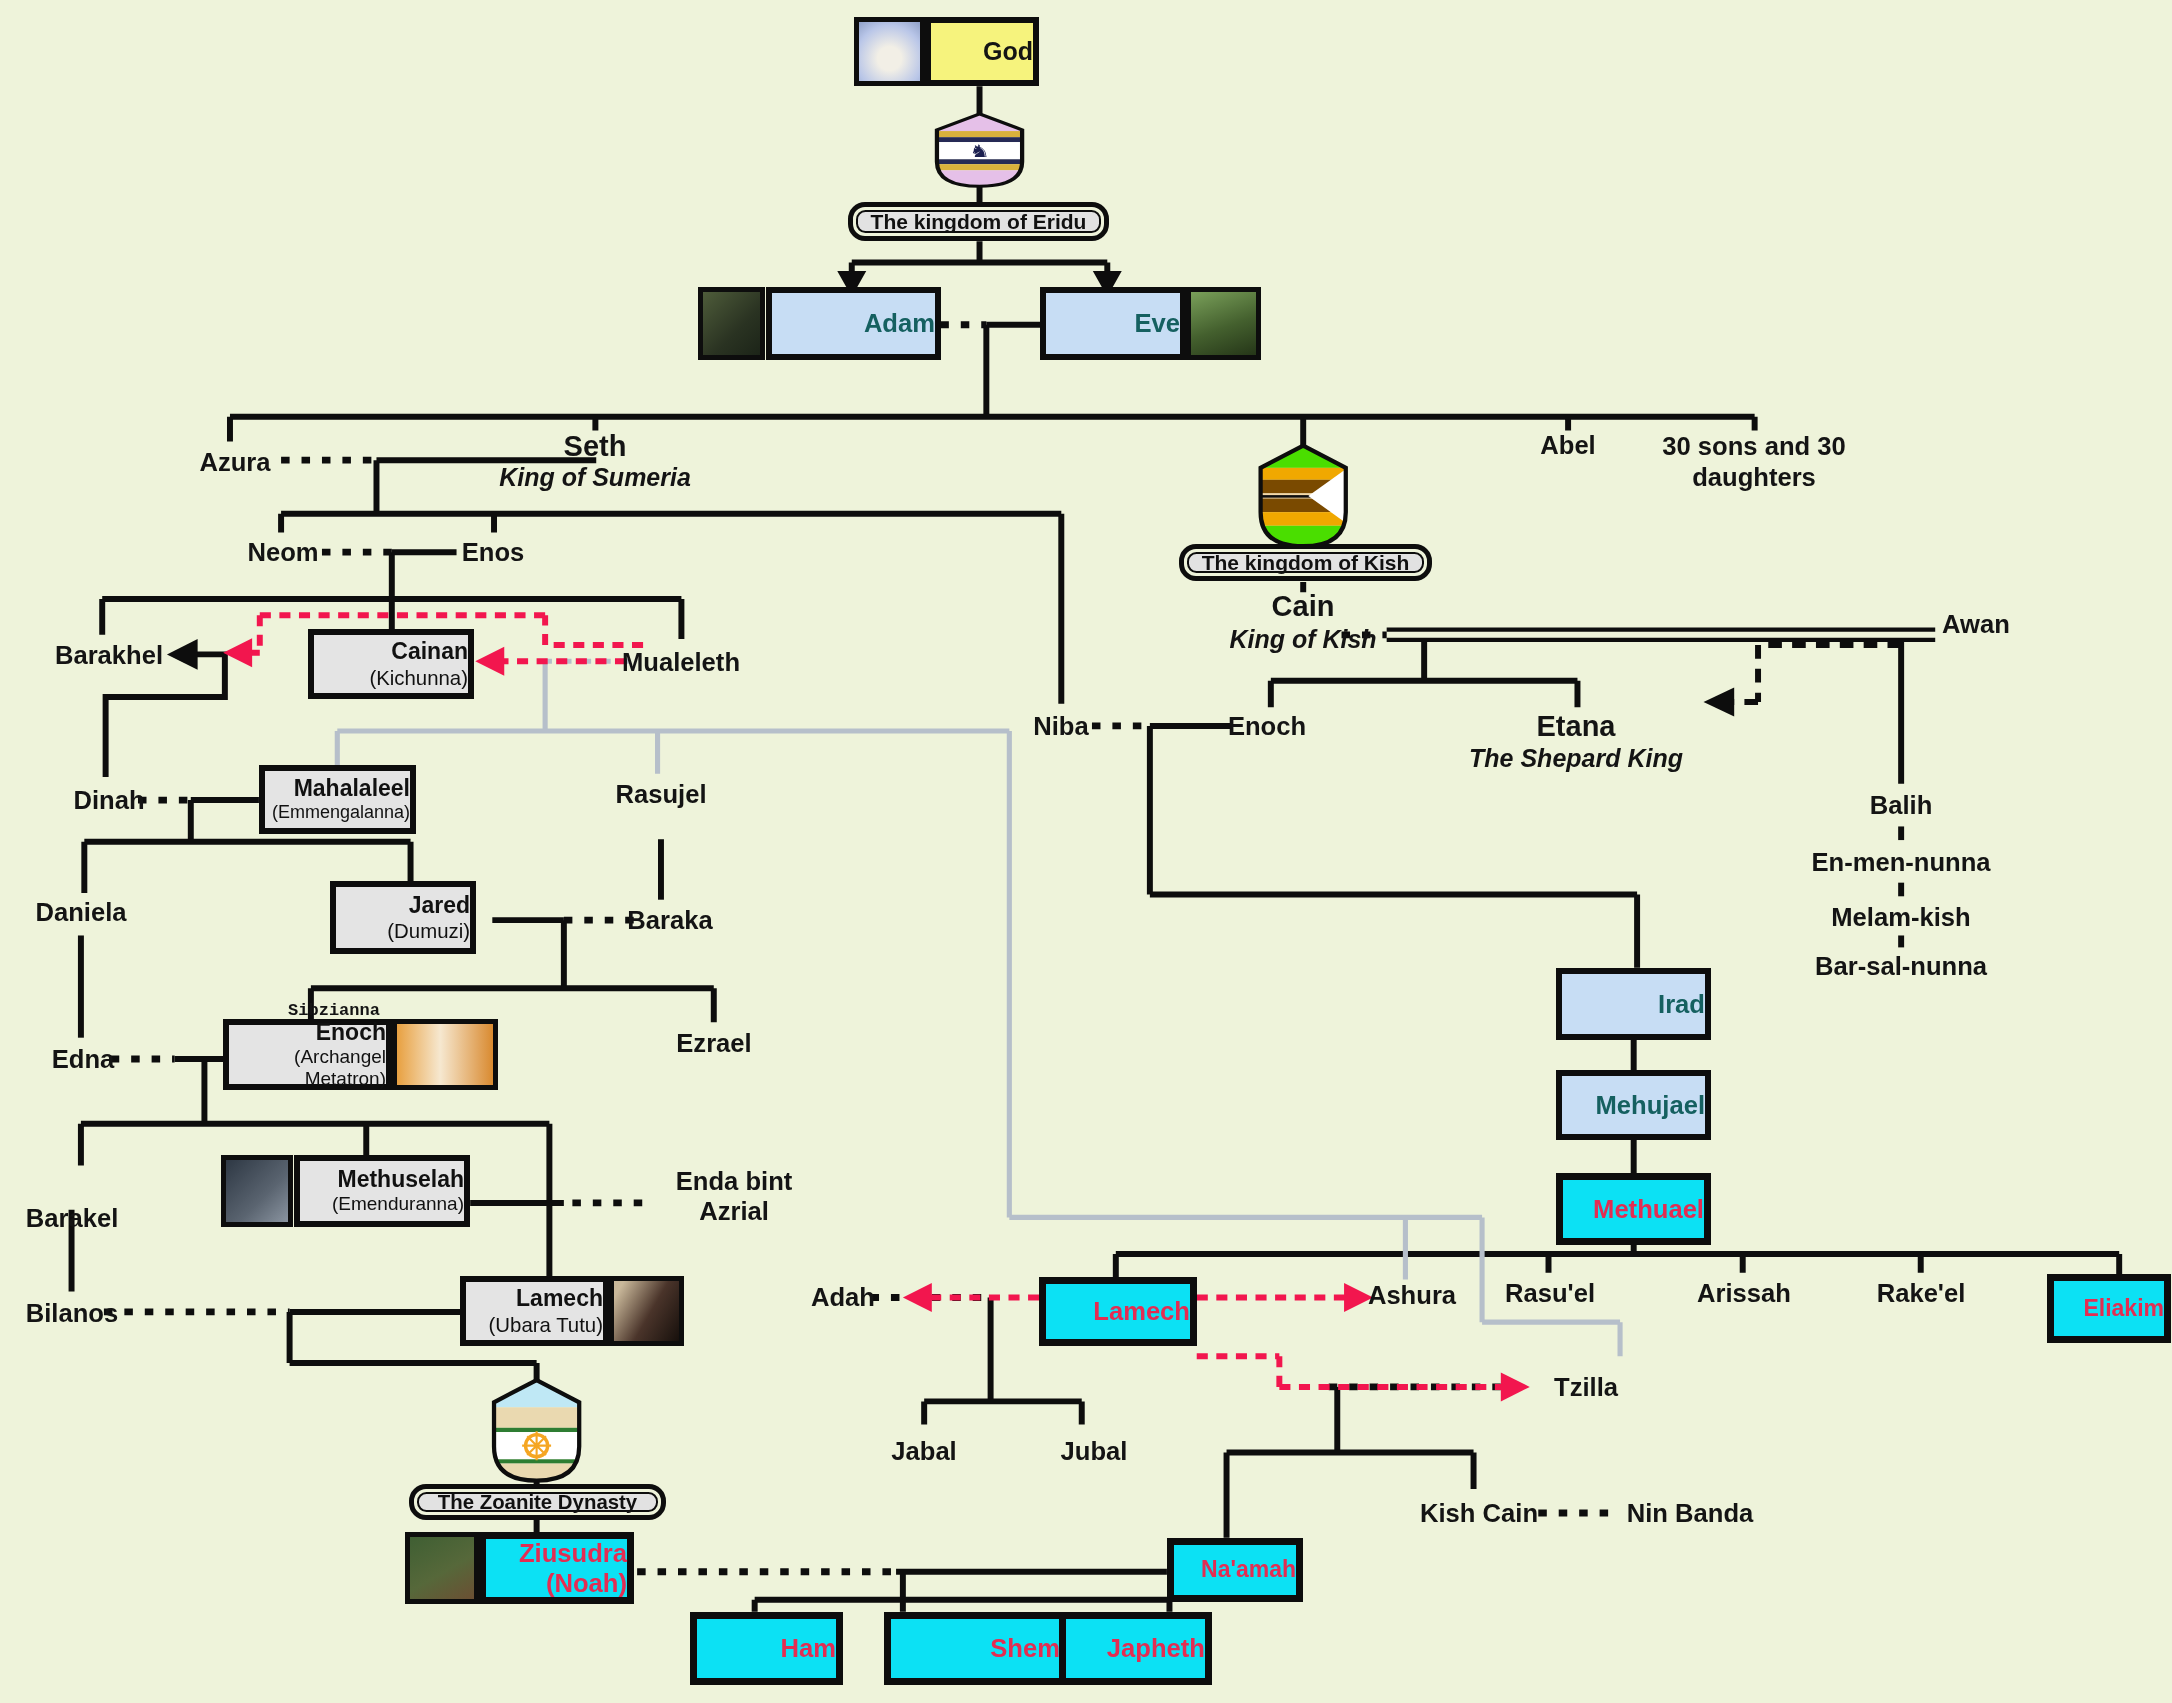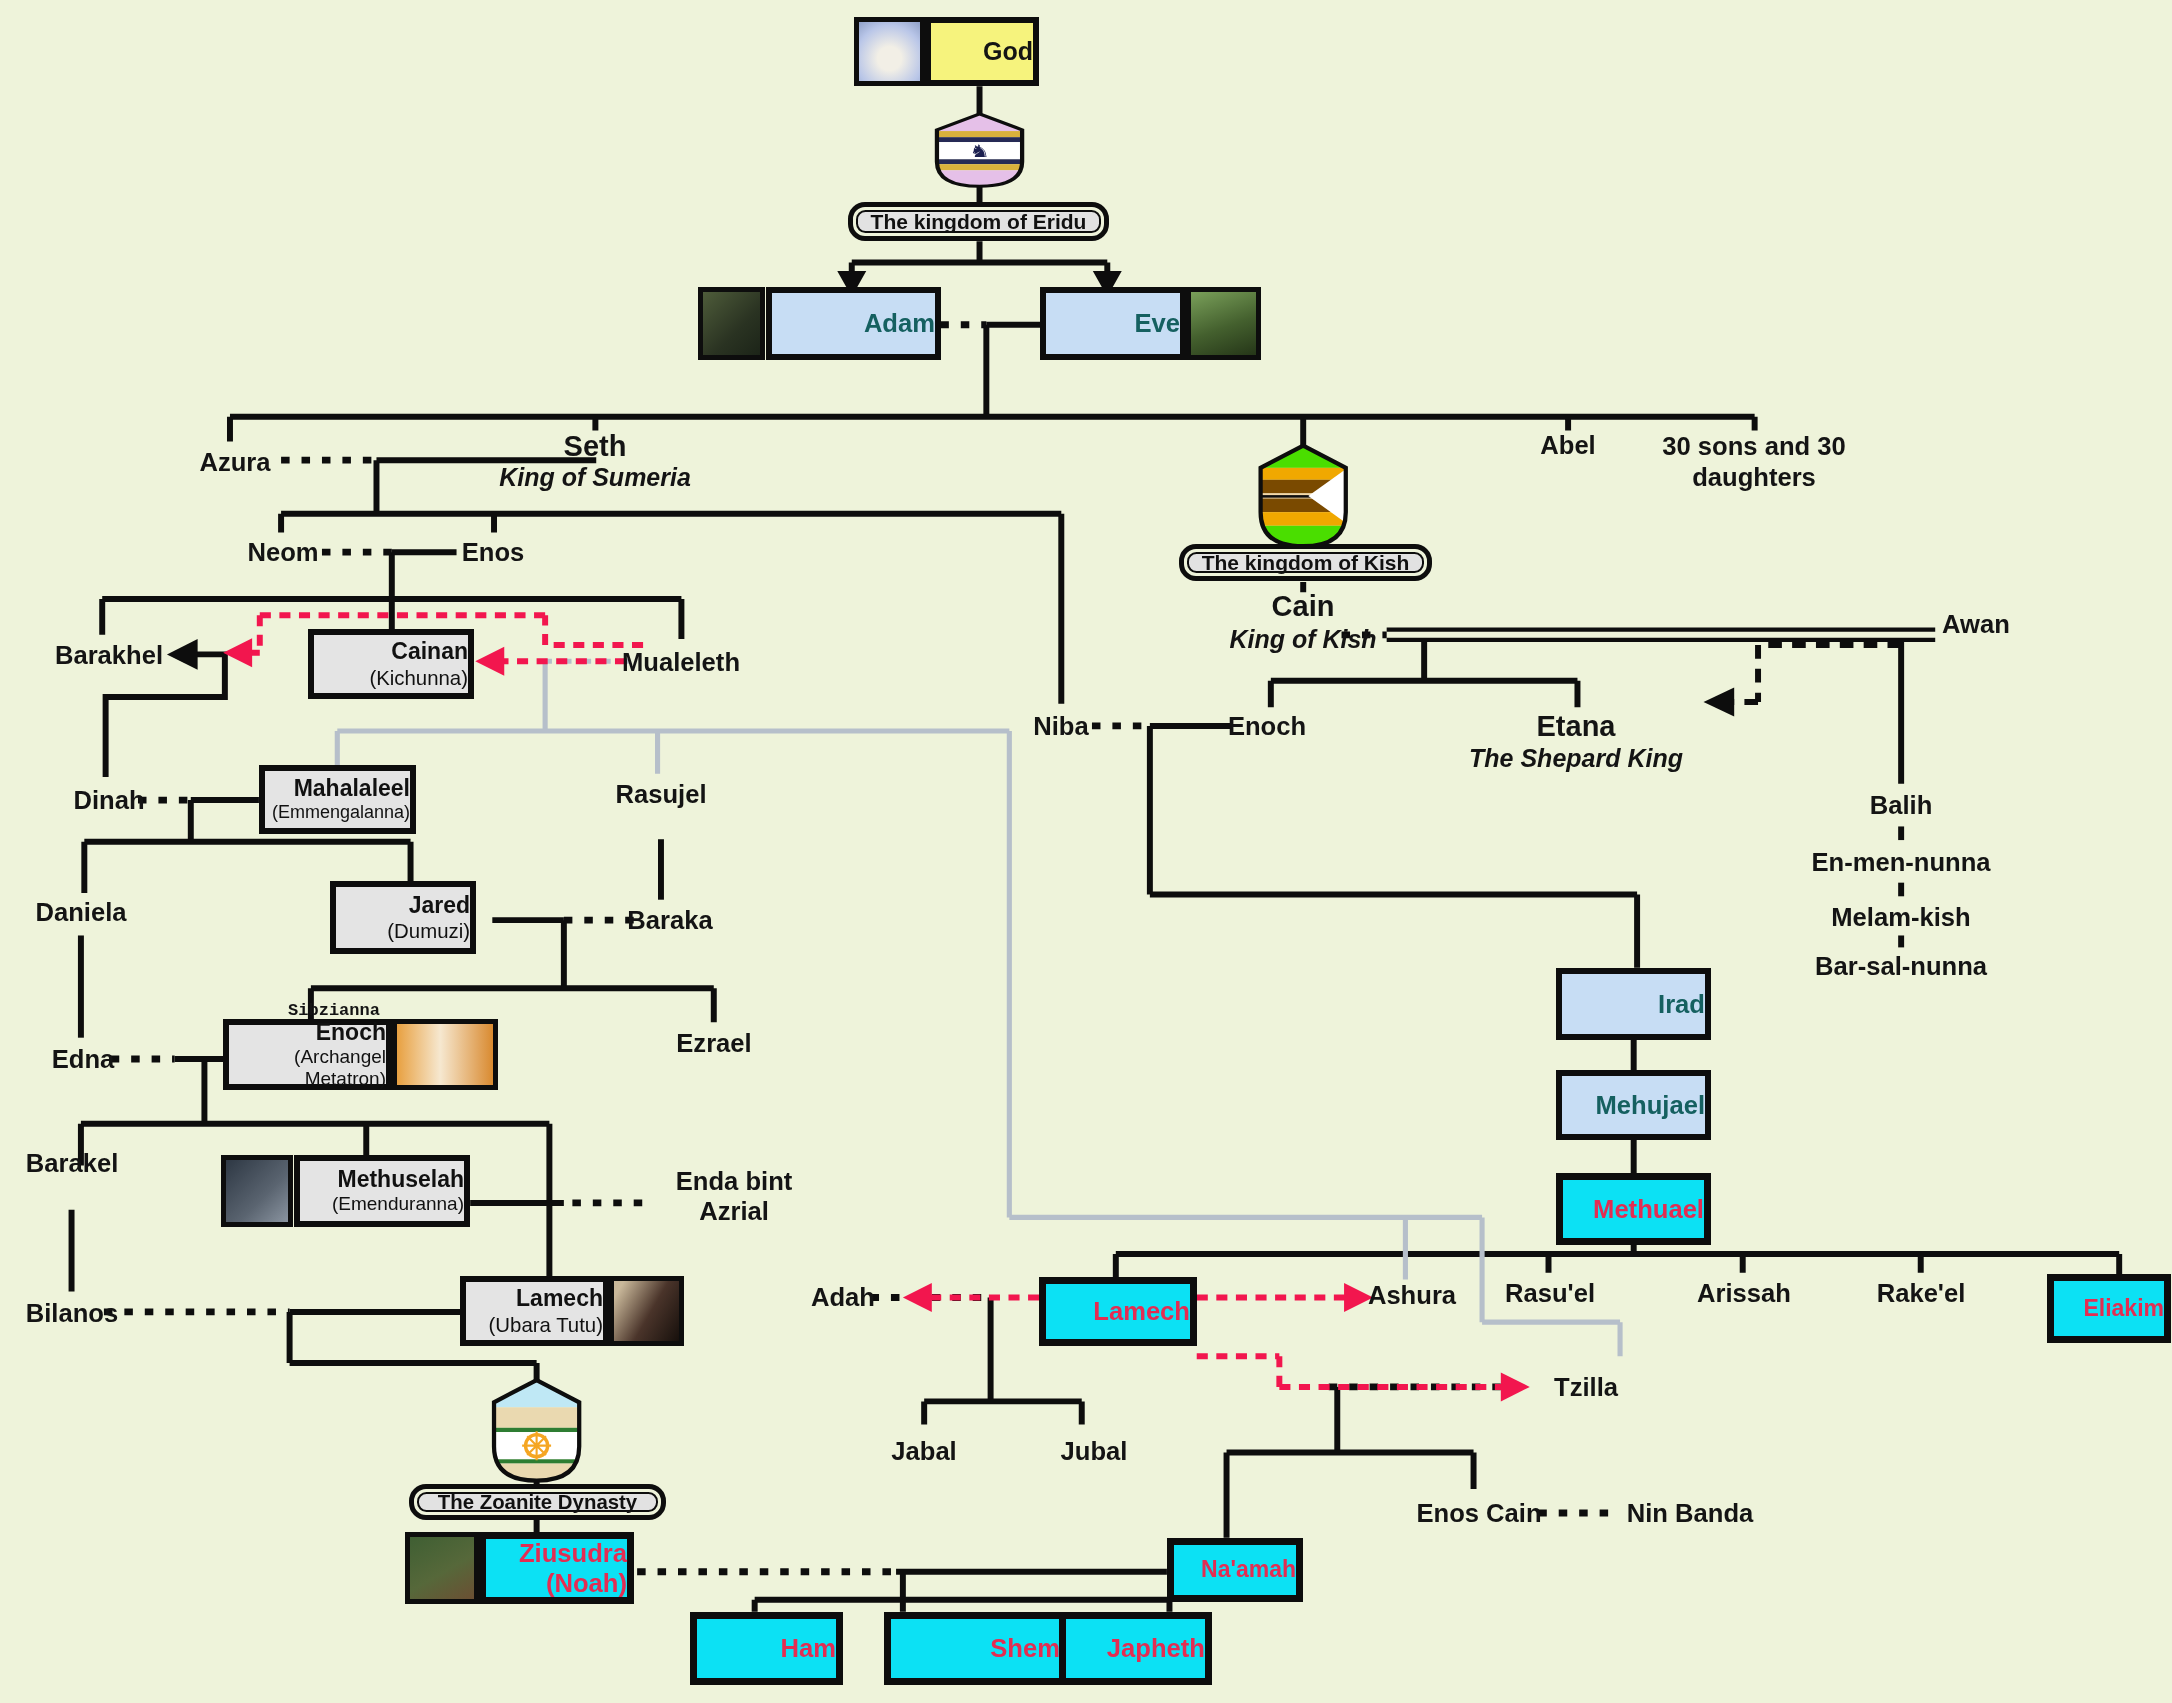--- a/index.html
+++ b/index.html
@@ -291,21 +291,21 @@
   <div class="lbl" style="left:493px;top:552px">Enos</div>
   <div class="lbl" style="left:109px;top:655px">Barakhel</div>
   <div class="lbl" style="left:681px;top:662px">Mualeleth</div>
   <div class="lbl" style="left:109px;top:800px">Dinah</div>
   <div class="lbl" style="left:661px;top:794px">Rasujel</div>
   <div class="lbl" style="left:81px;top:912px">Daniela</div>
   <div class="lbl" style="left:670px;top:920px">Baraka</div>
   <div class="lbl tiny" style="left:334px;top:1010px">Sibzianna</div>
   <div class="lbl" style="left:83px;top:1059px">Edna</div>
   <div class="lbl" style="left:714px;top:1043px">Ezrael</div>
-  <div class="lbl" style="left:72px;top:1163px">Barakel</div>
+  <div class="lbl" style="left:72px;top:1218px">Barakel</div>
   <div class="lbl" style="left:734px;top:1181px">Enda bint</div>
   <div class="lbl" style="left:734px;top:1211px">Azrial</div>
   <div class="lbl" style="left:72px;top:1313px">Bilanos</div>
   <div class="lbl big" style="left:1303px;top:606px">Cain</div>
   <div class="lbl sub" style="left:1303px;top:639px">King of Kish</div>
   <div class="lbl" style="left:1976px;top:624px">Awan</div>
   <div class="lbl" style="left:1061px;top:726px">Niba</div>
   <div class="lbl" style="left:1267px;top:726px">Enoch</div>
   <div class="lbl big" style="left:1576px;top:726px">Etana</div>
   <div class="lbl sub" style="left:1576px;top:758px">The Shepard King</div>
@@ -314,17 +314,17 @@
   <div class="lbl" style="left:1901px;top:917px">Melam-kish</div>
   <div class="lbl" style="left:1901px;top:966px">Bar-sal-nunna</div>
   <div class="lbl" style="left:843px;top:1297px">Adah</div>
   <div class="lbl" style="left:1412px;top:1295px">Ashura</div>
   <div class="lbl" style="left:1586px;top:1387px">Tzilla</div>
   <div class="lbl" style="left:1550px;top:1293px">Rasu'el</div>
   <div class="lbl" style="left:1744px;top:1293px">Arissah</div>
   <div class="lbl" style="left:1921px;top:1293px">Rake'el</div>
   <div class="lbl" style="left:924px;top:1451px">Jabal</div>
   <div class="lbl" style="left:1094px;top:1451px">Jubal</div>
-  <div class="lbl" style="left:1479px;top:1513px">Enos Cain</div>
+  <div class="lbl" style="left:1479px;top:1513px">Kish Cain</div>
   <div class="lbl" style="left:1690px;top:1513px">Nin Banda</div>
 
 </div>
 
 
 </body></html>

